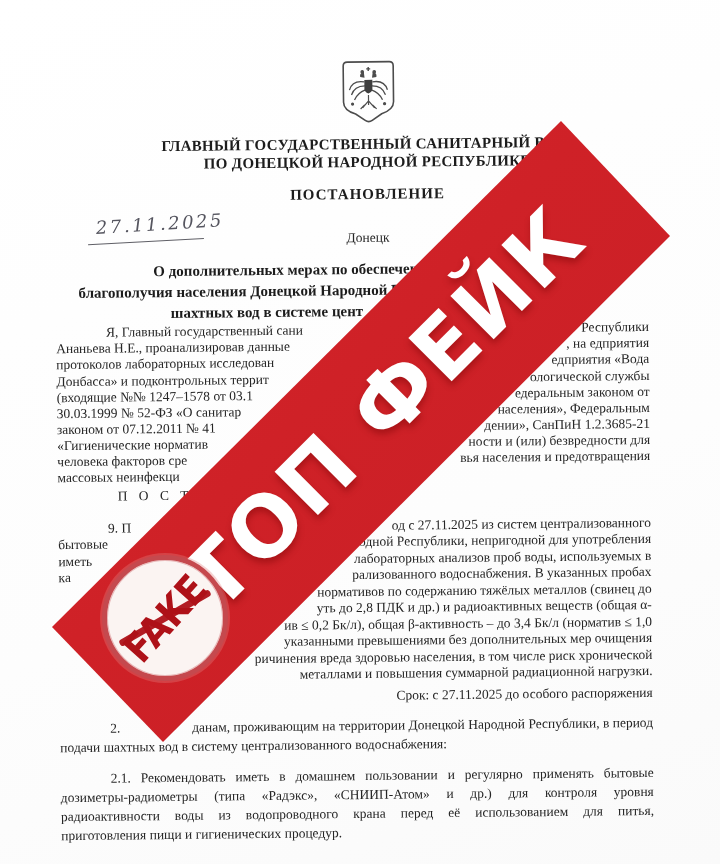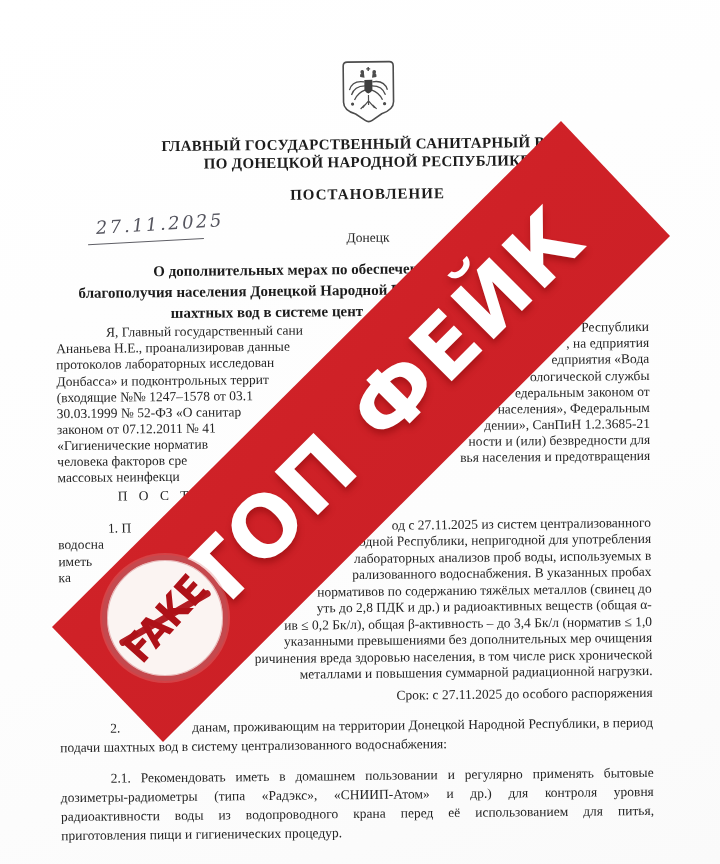--- a/index.html
+++ b/index.html
@@ -118,25 +118,25 @@
         <span>вья населения и предотвращения</span>
       </div>
     <div class="jrow" style="top:467px">
         <span>массовых неинфекци</span>
         <span></span>
       </div>
 
     <div class="resolve">П О С Т А</div>
 
     <div class="jrow" style="top:518px">
-        <span class="ind">1. П</span>
+        <span class="ind">9. П</span>
         <span>од с 27.11.2025 из систем централизованного</span>
       </div>
     <div class="jrow" style="top:534px">
-        <span>водосна</span>
+        <span>бытовые</span>
         <span>одной Республики, непригодной для употребления</span>
       </div>
     <div class="jrow" style="top:551px">
         <span>иметь</span>
         <span>лабораторных анализов проб воды, используемых в</span>
       </div>
     <div class="jrow" style="top:567px">
         <span>ка</span>
         <span>рализованного водоснабжения. В указанных пробах</span>
       </div>

